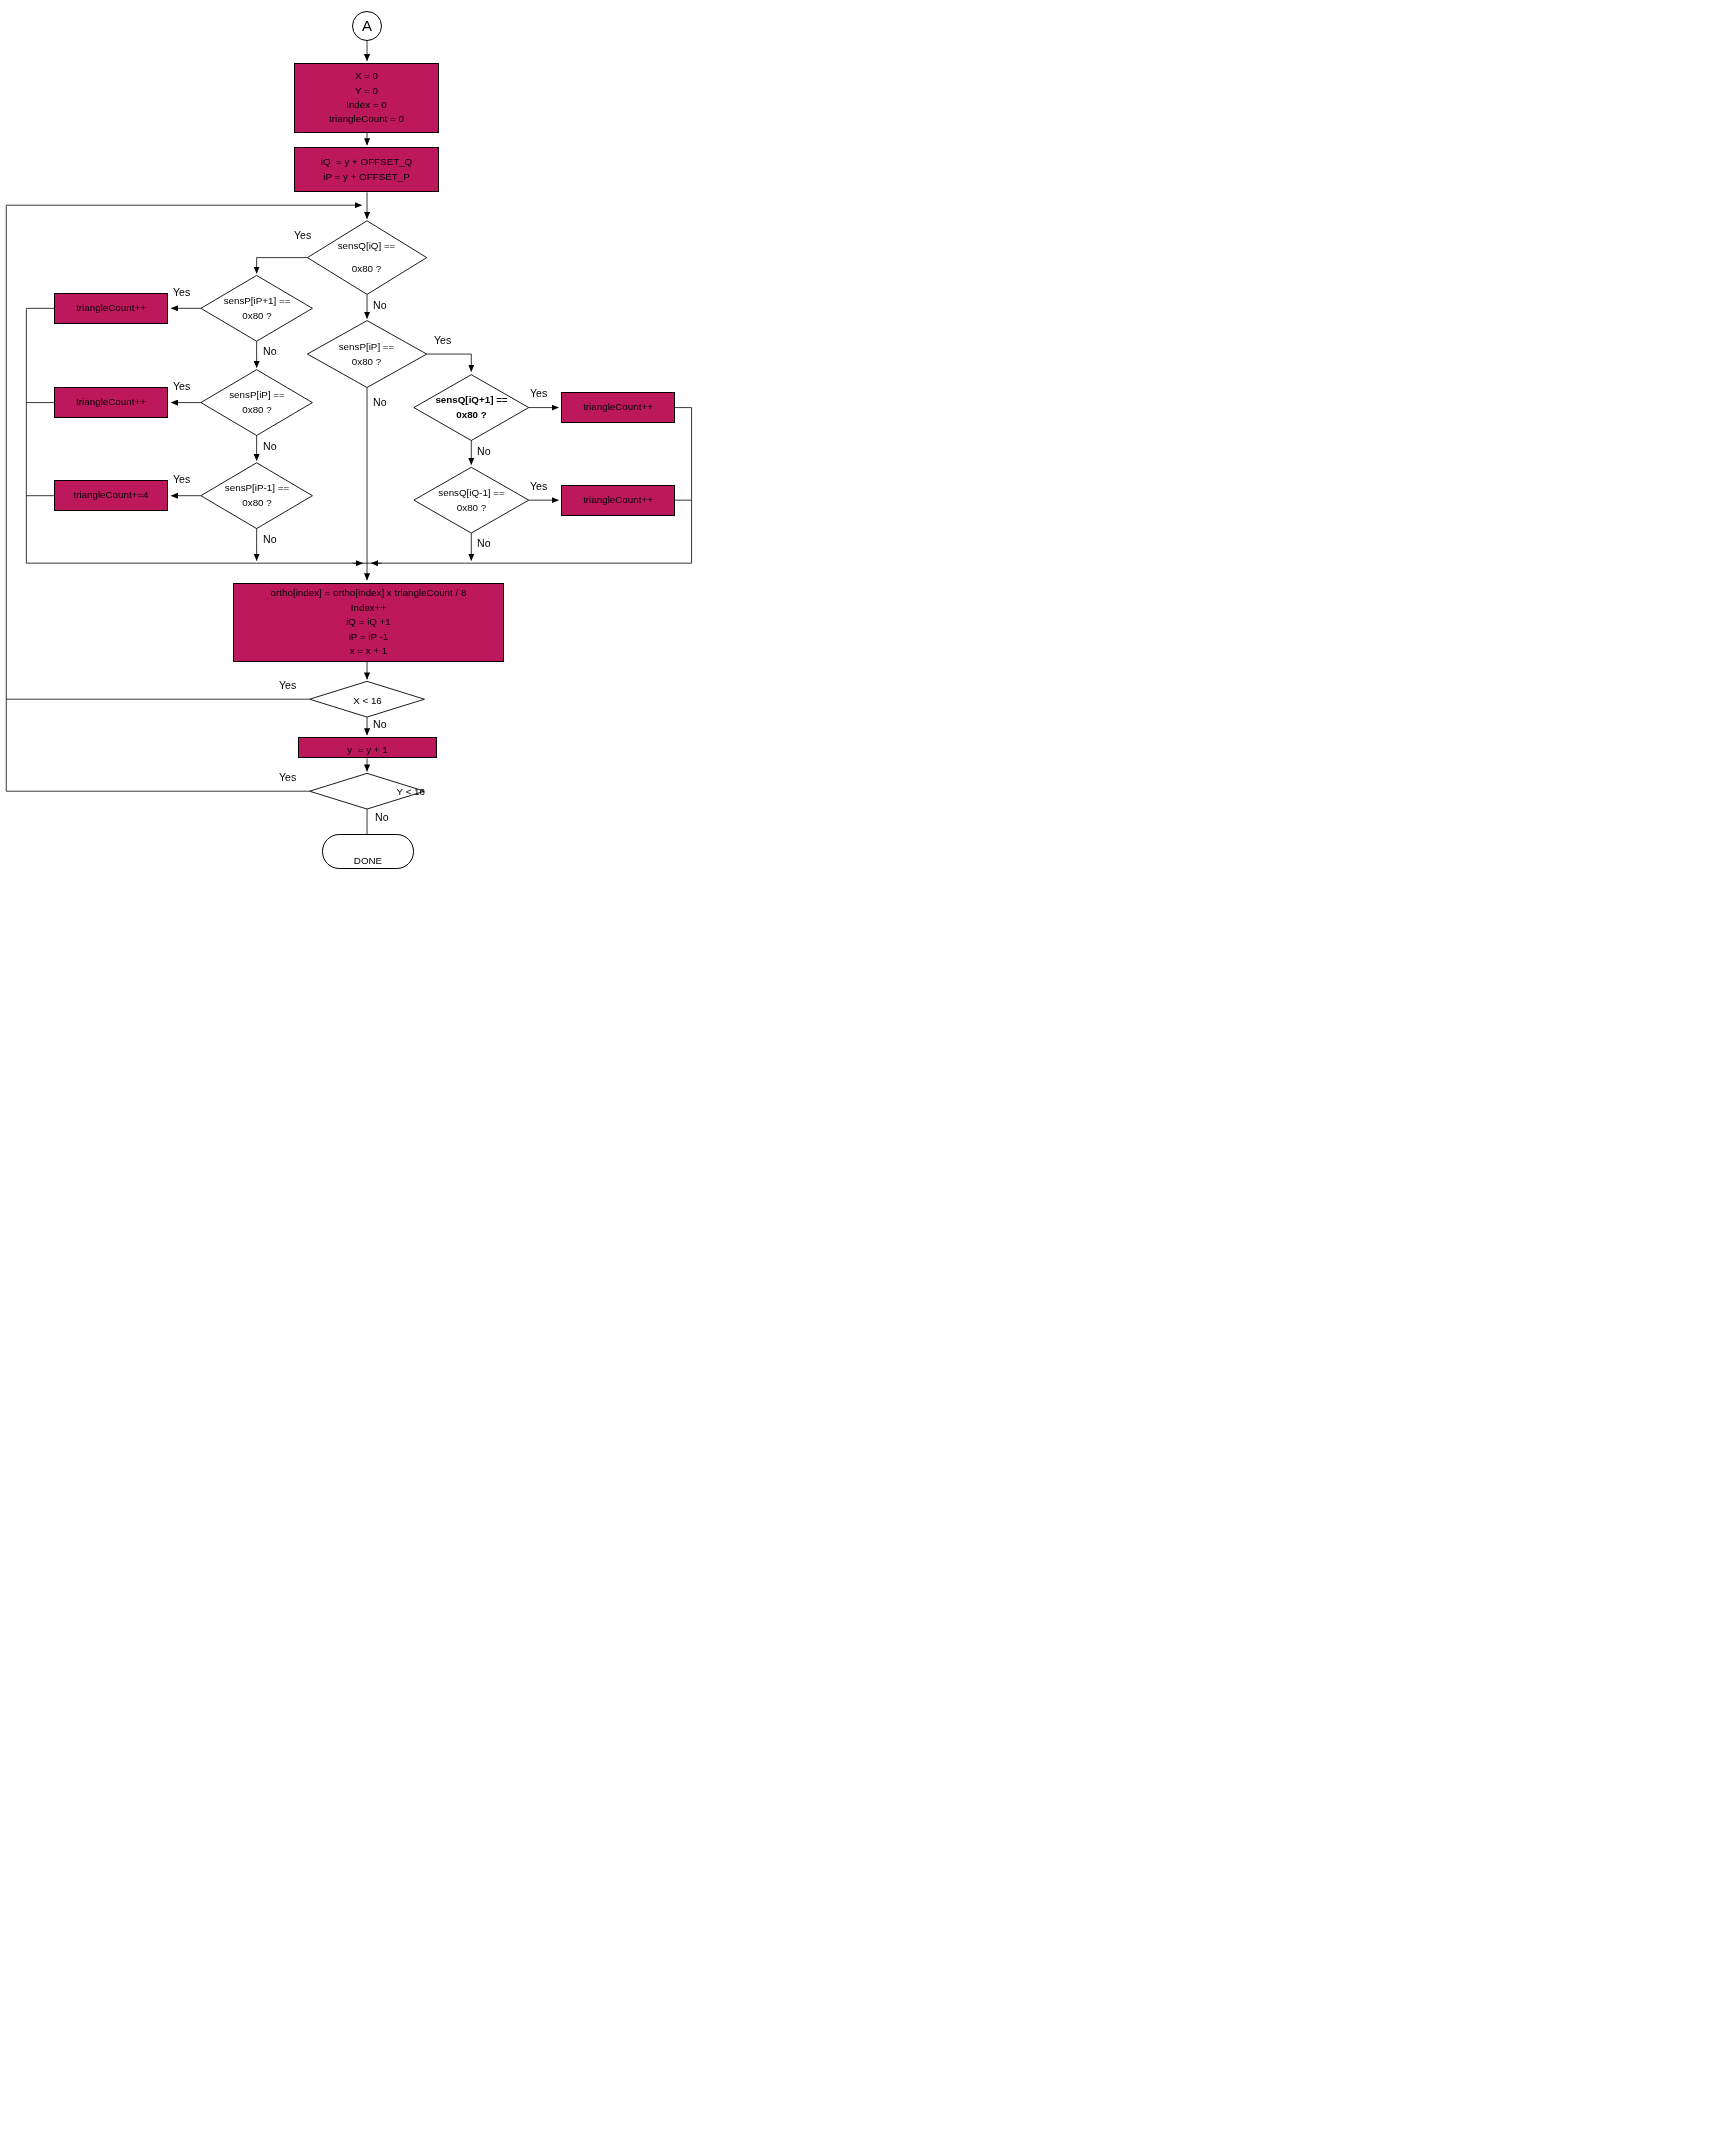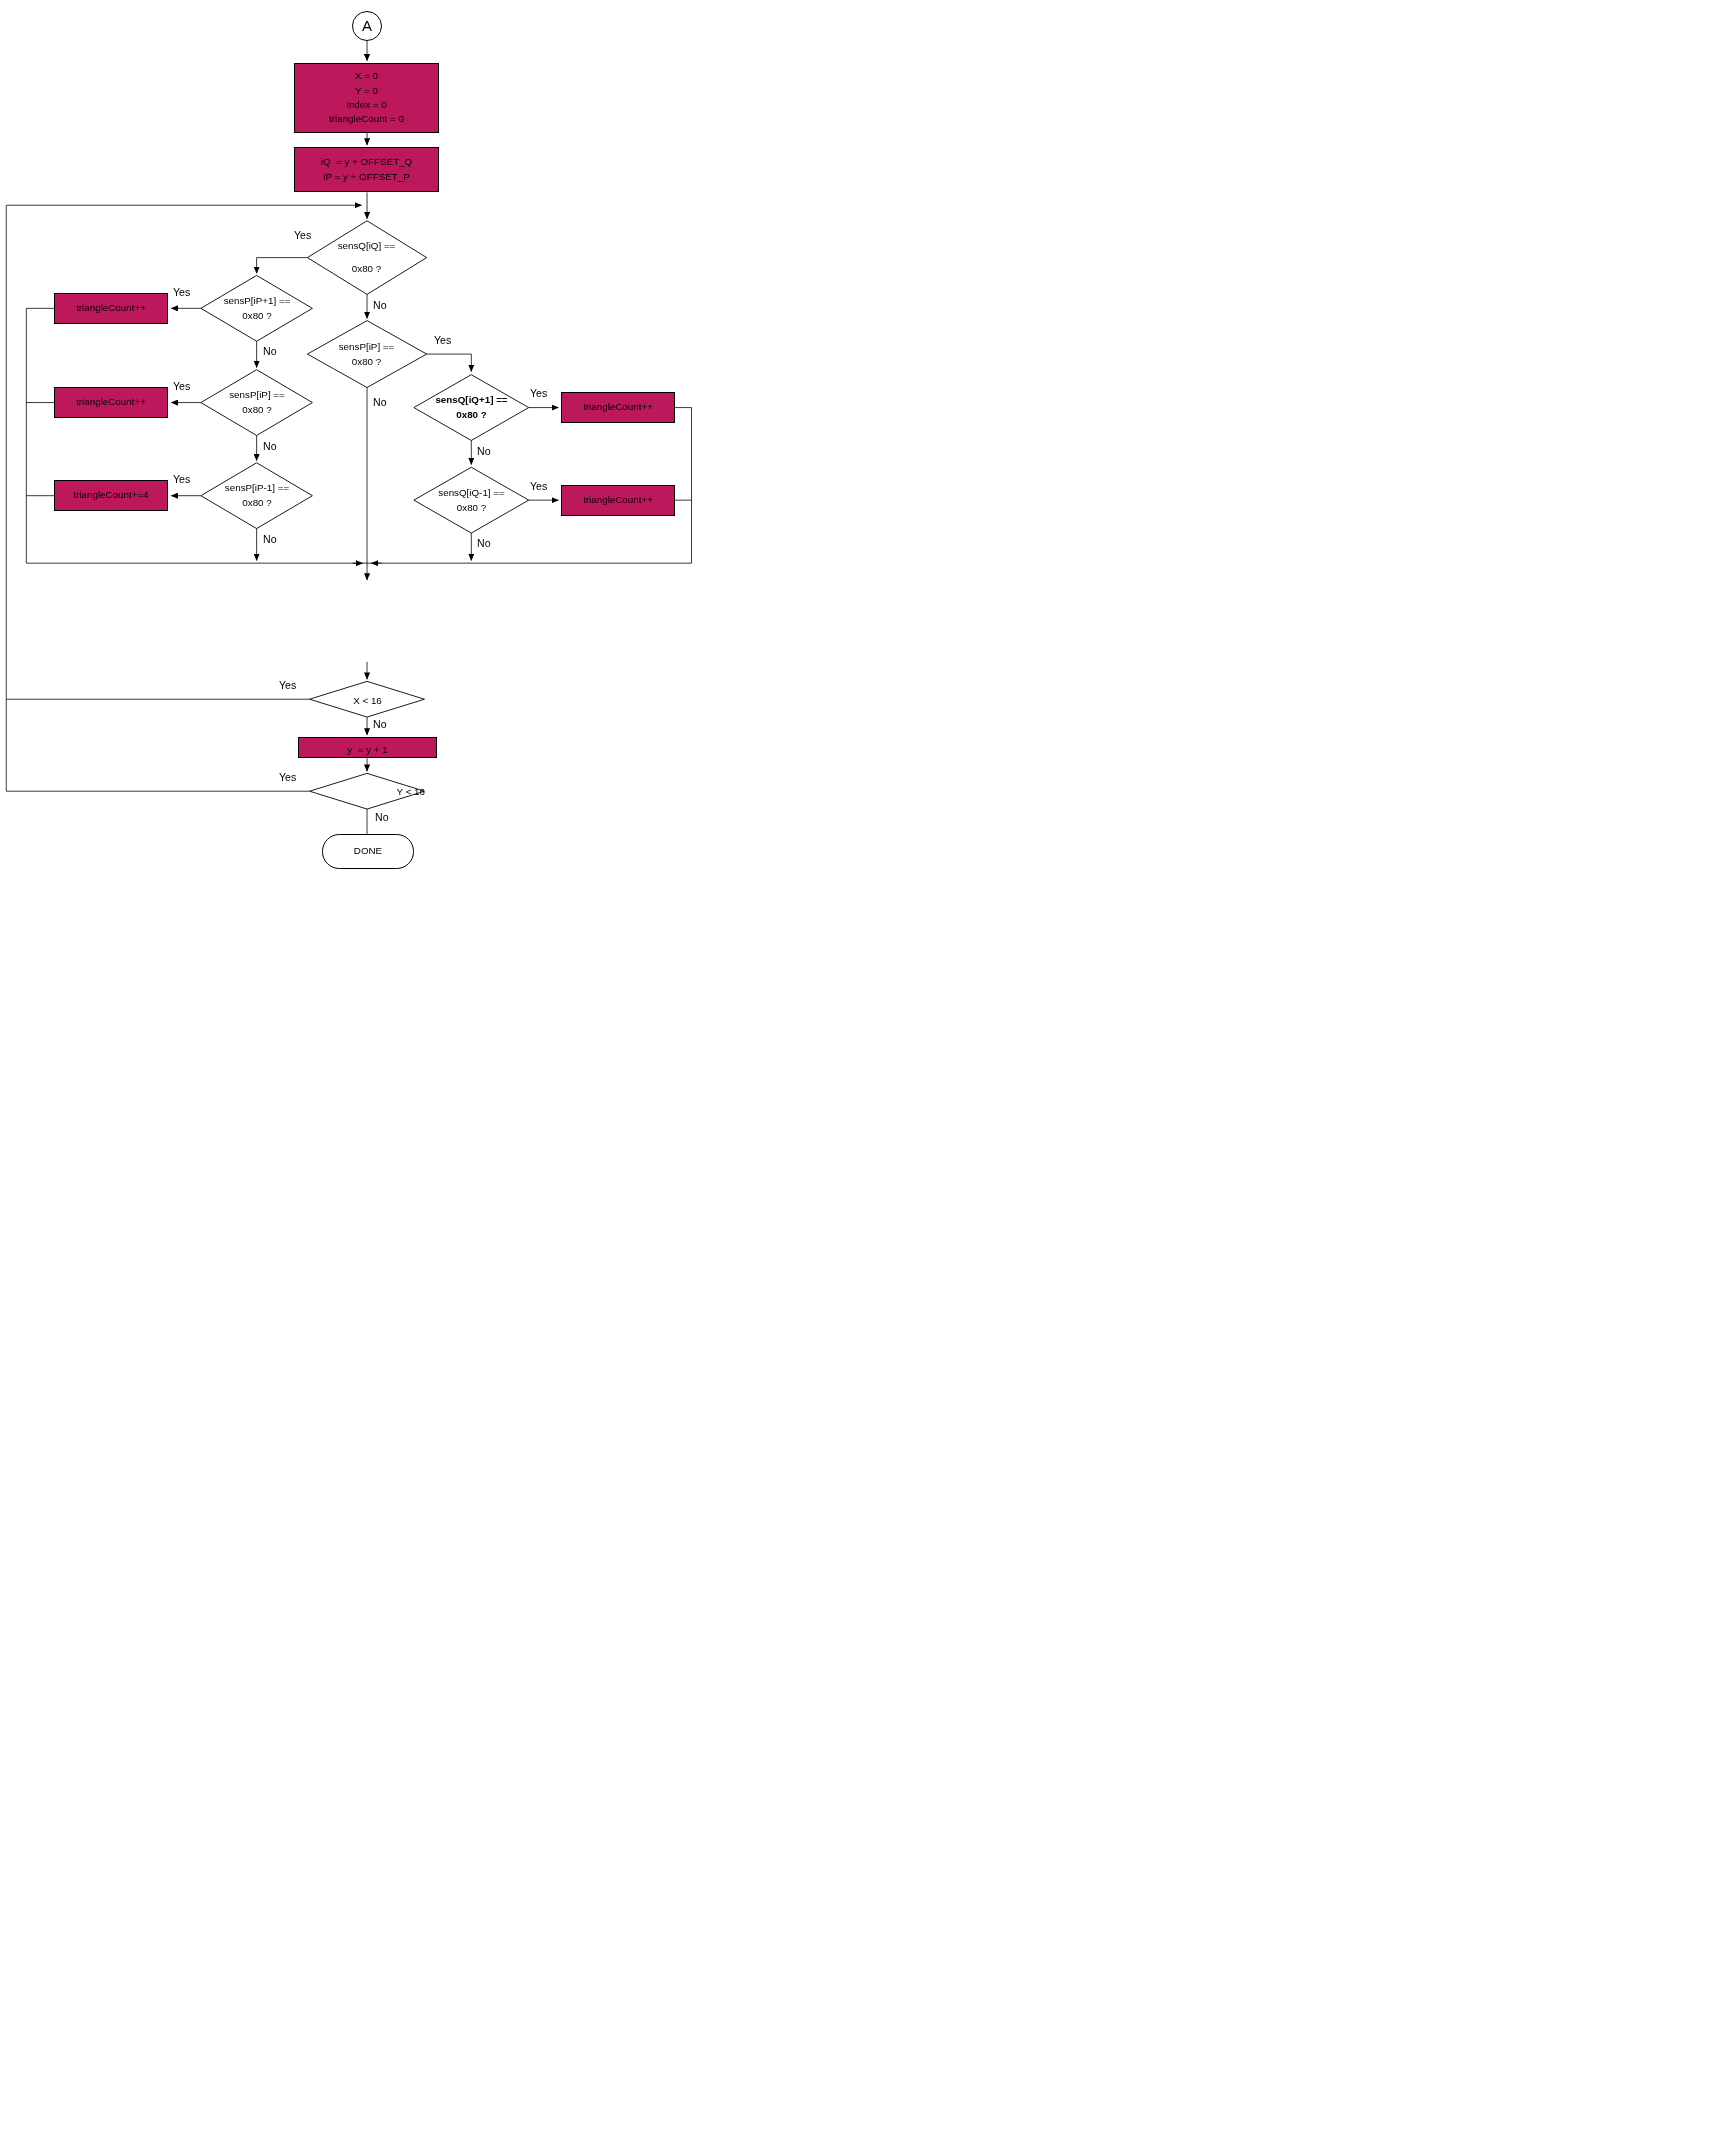--- a/index.html
+++ b/index.html
@@ -198,34 +198,41 @@
     <span class="node-line">triangleCount+=4</span>
   </div>
 
   <div class="node rect" style="left:561px; top:392px; width:114px; height:31px;">
     <span class="node-line">triangleCount++</span>
   </div>
   <div class="node rect" style="left:561px; top:485px; width:114px; height:31px;">
     <span class="node-line">triangleCount++</span>
   </div>
 
+  <div class="node rect" style="left:233px; top:583px; width:271px; height:79px;">
+    <div class="node-line">ortho[index] = ortho[index] x triangleCount / 8</div>
+    <div class="node-line">Index++</div>
+    <div class="node-line">iQ = iQ +1</div>
+    <div class="node-line">iP = iP -1</div>
+    <div class="node-line">x = x + 1</div>
+  </div>
 
   <div class="node dtext" style="left:310px; top:690px; width:115px; height:18px;justify-content:flex-end;">
     <span class="node-line">X &lt; 16</span>
   </div>
 
   <div class="node rect" style="left:298px; top:737px; width:139px; height:21px;justify-content:flex-end;">
     <span class="node-line">y  = y + 1</span>
   </div>
 
   <div class="node dtext" style="left:310px; top:783px; width:115px; height:18px;align-items:flex-end;">
     <span class="node-line">Y &lt; 16</span>
   </div>
 
-  <div class="node stadium" style="left:322px; top:834px; width:92px; height:35px;">
+  <div class="node stadium" style="left:322px; top:834px; width:92px; height:35px;justify-content:flex-end;">
     <span class="node-line">DONE</span>
   </div>
 
   <div class="edge-label" style="left:294px; top:230px;">Yes</div>
   <div class="edge-label" style="left:373px; top:300px;">No</div>
 
   <div class="edge-label" style="left:173px; top:287px;">Yes</div>
   <div class="edge-label" style="left:263px; top:346px;">No</div>
 
   <div class="edge-label" style="left:173px; top:381px;">Yes</div>

